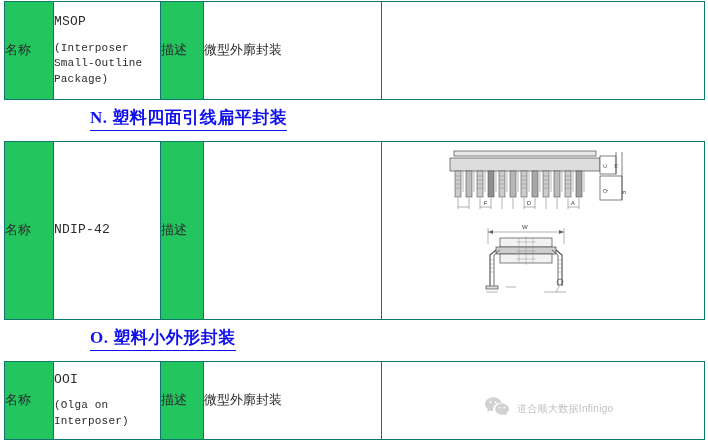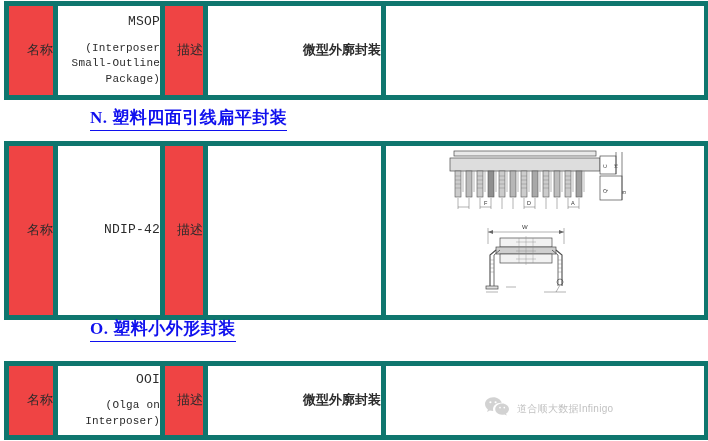--- a/index.html
+++ b/index.html
@@ -24,46 +24,45 @@
   }
 
   
   table.pkg-table {
     border-collapse: collapse;
     table-layout: fixed;
     position: absolute;
     border: 1px solid #000;
   }
   table.pkg-table td {
-    border: 5px solid #0f766e;
+    border: 1px solid #0f766e;
     padding: 0;
     vertical-align: middle;
-    text-align: right;
+    text-align: left;
     font-size: 13px;
     line-height: 1.45;
   }
   td.lbl {
-    background: #ef4444;
+    background: #22c55e;
     font-family: "Liberation Serif", "DejaVu Serif", serif;
     font-size: 13.5px;
     color: #2b2b2b;
   }
   td.val-name {
     background: #ffffff;
     font-family: "Liberation Mono", "DejaVu Sans Mono", monospace;
     font-size: 11.5px;
     letter-spacing: 0.2px;
     color: #2b2b2b;
     padding: 2px 4px;
   }
   td.val-desc {
     background: #ffffff;
     font-size: 13.5px;
     color: #2b2b2b;
-    font-weight: bold;
   }
   td.img-cell {
     background: #ffffff;
   }
 
   .mono-big {
     font-family: "Liberation Mono", "DejaVu Sans Mono", monospace;
     font-size: 13px;
     display: block;
   }
@@ -93,21 +92,21 @@
     font-family: "Liberation Serif", "DejaVu Serif", serif;
   }
   .section-heading .inner {
     display: inline-block;
     margin-left: 90px;
     border-bottom: 1.5px solid #1010ee;
     padding-bottom: 1px;
     letter-spacing: 0.5px;
   }
   #heading-n { top: 106px; }
-  #heading-o { top: 317px; text-decoration: underline; }
+  #heading-o { top: 326px; text-decoration: underline; }
 
   
   .drawing-wrap {
     position: absolute;
     left: 448px;
     top: 146px;
     width: 192px;
     height: 168px;
     pointer-events: none;
   }

